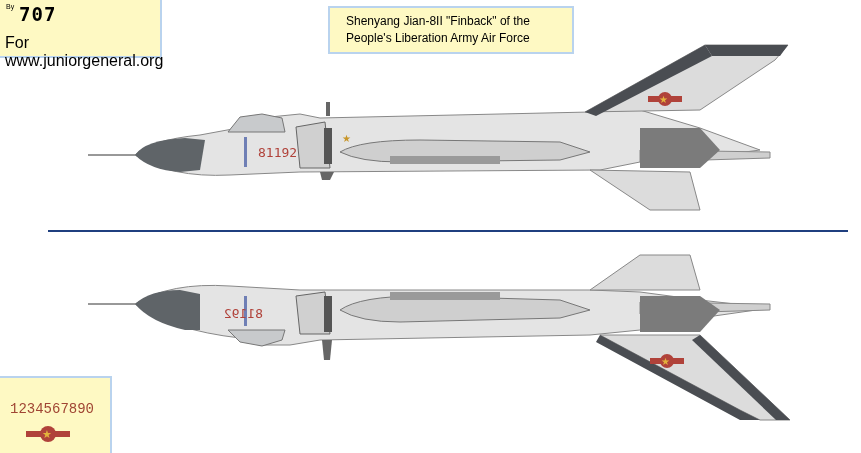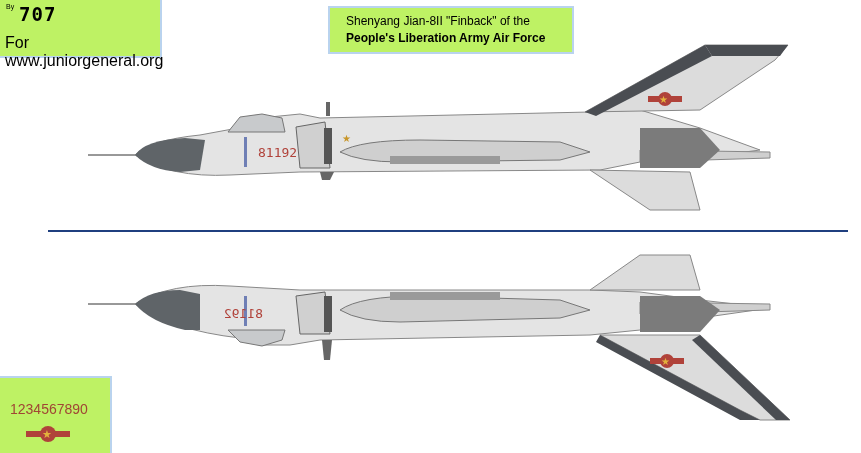--- a/index.html
+++ b/index.html
@@ -1,34 +1,34 @@
 <!DOCTYPE html>
 <html><head>
 <meta charset="utf-8">
 <style>
   html, body { margin: 0; padding: 0; }
   body {
     width: 861px; height: 453px; position: relative; overflow: hidden;
     background: #ffffff; font-family: "Liberation Sans", sans-serif;
   }
-  .frame { position: absolute; border: 2px solid #b9d3ee; background: #bef264; box-sizing: border-box; }
+  .frame { position: absolute; border: 2px solid #b9d3ee; background: #fef9c3; box-sizing: border-box; }
   #credit-box { left: 0; top: 0; width: 162px; height: 58px; border-left: none; border-top: none; }
   #credit-by { position: absolute; left: 6px; top: 3px; font-size: 7px; color: #000; }
   #credit-sig { position: absolute; left: 19px; top: 3px; font-size: 19px; font-weight: bold; color: #000; font-family: "DejaVu Sans Mono", monospace; letter-spacing: 1px; }
   #credit-url { position: absolute; left: 5px; top: 34px; font-size: 16px; color: #000; }
 
   #title-box { left: 328px; top: 6px; width: 246px; height: 48px; }
   .title-line { position: absolute; left: 16px; font-size: 12px; color: #000; white-space: nowrap; }
   #title-l1 { top: 6px; }
-  #title-l2 { top: 23px; font-weight: bold; }
+  #title-l2 { top: 23px; }
 
   #divider { position: absolute; left: 48px; top: 230px; width: 800px; height: 2px; background: #1f3f7f; }
 
   #legend-box { left: 0; top: 376px; width: 112px; height: 80px; border-left: none; border-bottom: none; }
-  #legend-digits { position: absolute; left: 10px; top: 23px; font-size: 14px; color: #a04634; font-family: Liberation Sans, sans-serif; letter-spacing: 0px; }
+  #legend-digits { position: absolute; left: 10px; top: 23px; font-size: 14px; color: #a04634; font-family: Liberation Mono, monospace; letter-spacing: 0px; }
 
   svg { position: absolute; left: 0; top: 0; }
 </style>
 </head>
 <body>
 
 <div id="credit-box" class="frame">
   <span id="credit-by">By</span>
   <span id="credit-sig">707</span>
   <span id="credit-url">For www.juniorgeneral.org</span>

